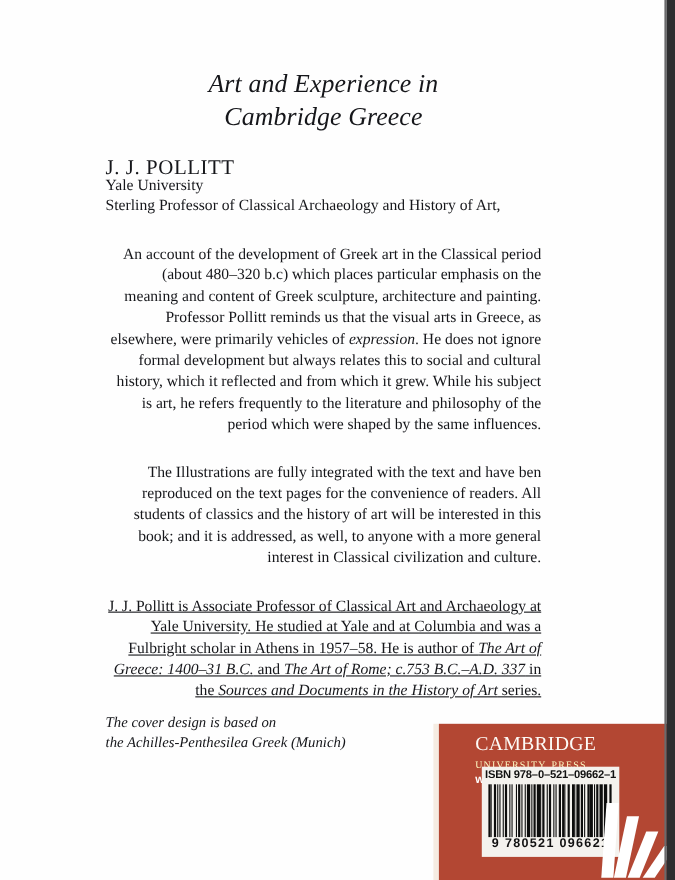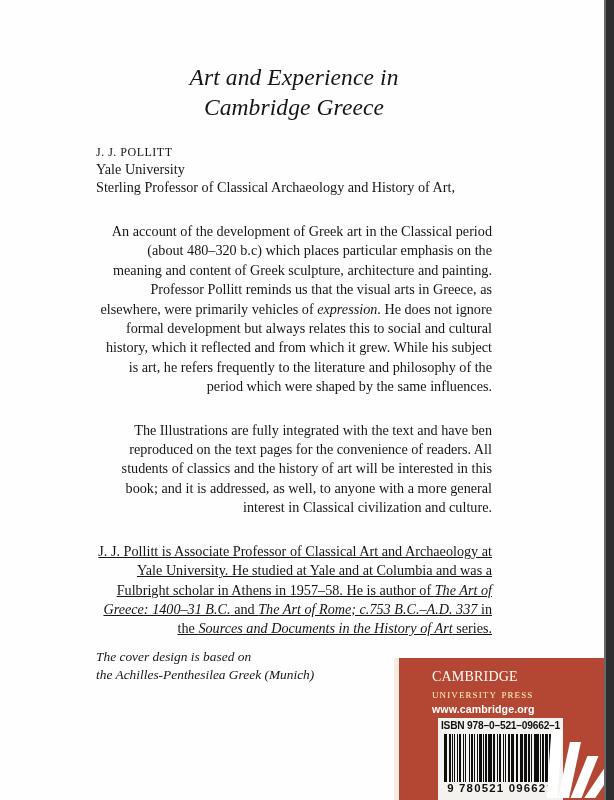--- a/index.html
+++ b/index.html
@@ -52,21 +52,21 @@
     font-style: italic;
     font-size: 23.5px;
     line-height: 30px;
     color: #15161a;
     margin: 0 0 22px 0;
     letter-spacing: 0.1px;
   }
   .title-line { display: block; text-align: center; }
 
   .author-name {
-    font-size: 12px;
+    font-size: 19px;
     line-height: 17px;
     color: #15161a;
     margin: 0;
     letter-spacing: 0.5px;
   }
   .author-affil {
     font-size: 14.2px;
     line-height: 17.5px;
     color: #15161a;
     margin: 0 0 26px 0;
@@ -115,21 +115,21 @@
   }
 
   .cup-logo {
     position: absolute;
     left: 33px;
     top: 5px;
     width: 160px;
   }
   .cup-name {
     color: #fdfbf7;
-    font-size: 20px;
+    font-size: 25px;
     line-height: 23px;
     letter-spacing: 0.2px;
     font-variant: small-caps;
     text-transform: lowercase;
     font-weight: 400;
     white-space: nowrap;
   }
   .cup-sub {
     color: #fef9c3;
     font-size: 13.2px;
@@ -147,21 +147,21 @@
     font-weight: bold;
     letter-spacing: 0.1px;
     margin-top: 2px;
     white-space: nowrap;
   }
 
   
   #barcode-box {
     position: absolute;
     left: 39px;
-    top: 60px;
+    top: 39px;
     width: 125px;
     height: 82px;
     background: #f4f2ee;
     padding: 0;
   }
   .isbn-text {
     font-family: "Liberation Sans", sans-serif;
     font-size: 10.2px;
     font-weight: bold;
     color: #111111;

